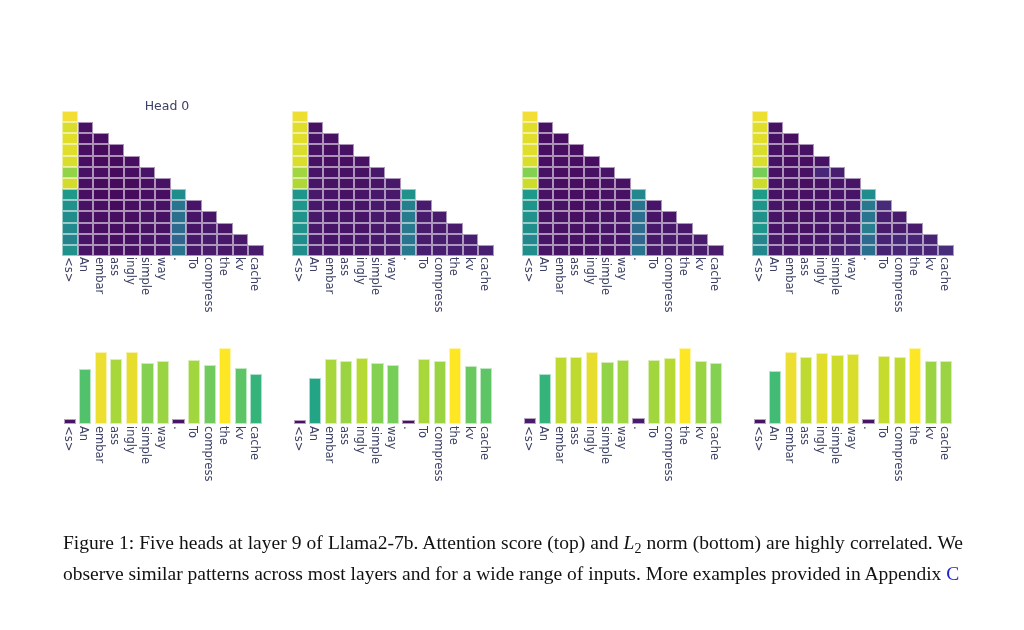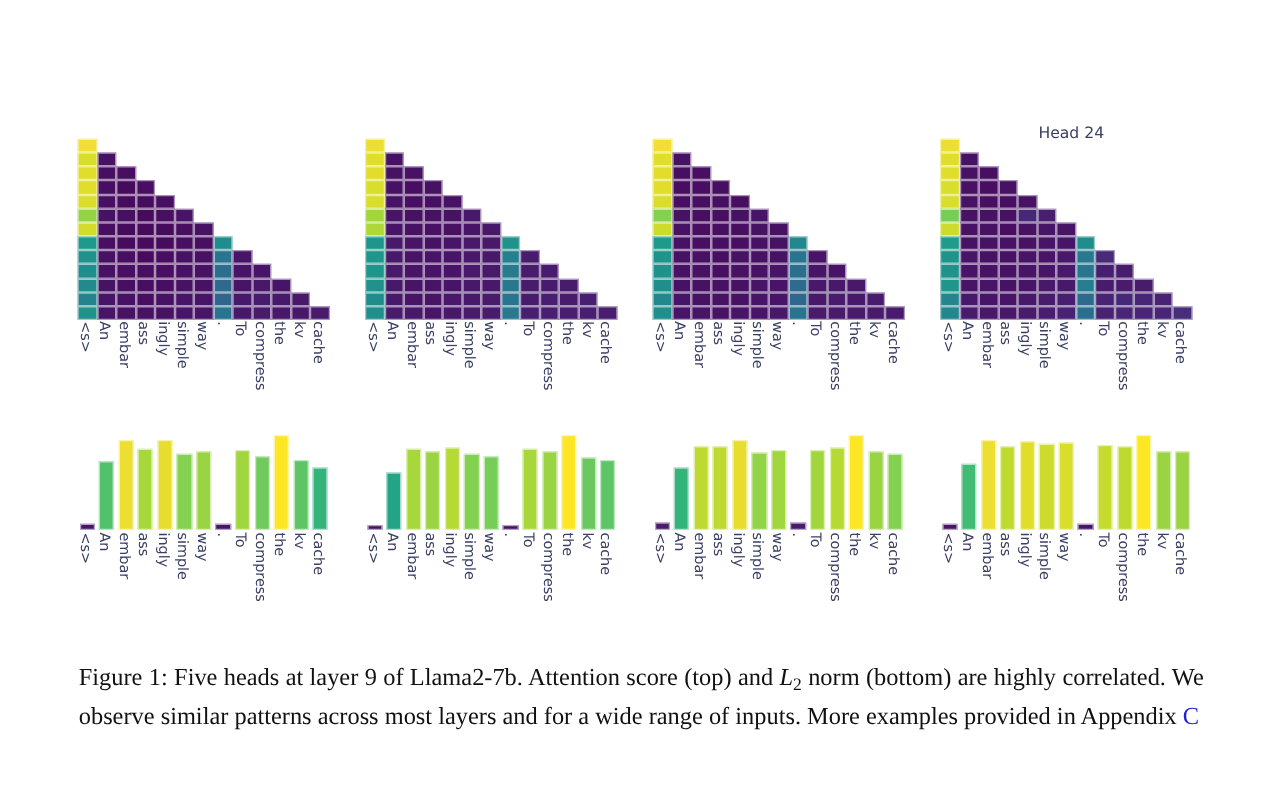--- a/index.html
+++ b/index.html
@@ -114,20 +114,21 @@
   }
   #caption .lnk {
     color: #2222cc;
   }
 </style>
 </head>
 <body>
 
 <div id="figure-root">
     <div class="panel-column" style="left: 52px;">
+      <div class="panel-title">Head 0</div>
       <div class="heatmap-wrap">
         <div class="hm-cell" style="left: 0px; top: 0px; width: 15.5385px; height: 11.1538px; background: rgb(243, 222, 53);"></div>
         <div class="hm-cell" style="left: 0px; top: 11.1538px; width: 15.5385px; height: 11.1538px; background: rgb(217, 221, 43);"></div>
         <div class="hm-cell" style="left: 15.5385px; top: 11.1538px; width: 15.5385px; height: 11.1538px; background: rgb(71, 17, 100);"></div>
         <div class="hm-cell" style="left: 0px; top: 22.3077px; width: 15.5385px; height: 11.1538px; background: rgb(224, 221, 43);"></div>
         <div class="hm-cell" style="left: 15.5385px; top: 22.3077px; width: 15.5385px; height: 11.1538px; background: rgb(71, 14, 97);"></div>
         <div class="hm-cell" style="left: 31.0769px; top: 22.3077px; width: 15.5385px; height: 11.1538px; background: rgb(71, 14, 97);"></div>
         <div class="hm-cell" style="left: 0px; top: 33.4615px; width: 15.5385px; height: 11.1538px; background: rgb(224, 221, 43);"></div>
         <div class="hm-cell" style="left: 15.5385px; top: 33.4615px; width: 15.5385px; height: 11.1538px; background: rgb(71, 14, 97);"></div>
         <div class="hm-cell" style="left: 31.0769px; top: 33.4615px; width: 15.5385px; height: 11.1538px; background: rgb(71, 11, 94);"></div>
@@ -534,21 +535,20 @@
         <span class="tick" style="left: 105px;">way</span>
         <span class="tick" style="left: 120.538px;">.</span>
         <span class="tick" style="left: 136.077px;">To</span>
         <span class="tick" style="left: 151.615px;">compress</span>
         <span class="tick" style="left: 167.154px;">the</span>
         <span class="tick" style="left: 182.692px;">kv</span>
         <span class="tick" style="left: 198.231px;">cache</span>
       </div>
     </div>
     <div class="panel-column" style="left: 742px;">
-      <div class="panel-title">Head 24</div>
       <div class="heatmap-wrap">
         <div class="hm-cell" style="left: 0px; top: 0px; width: 15.5385px; height: 11.1538px; background: rgb(237, 222, 50);"></div>
         <div class="hm-cell" style="left: 0px; top: 11.1538px; width: 15.5385px; height: 11.1538px; background: rgb(224, 221, 43);"></div>
         <div class="hm-cell" style="left: 15.5385px; top: 11.1538px; width: 15.5385px; height: 11.1538px; background: rgb(71, 17, 100);"></div>
         <div class="hm-cell" style="left: 0px; top: 22.3077px; width: 15.5385px; height: 11.1538px; background: rgb(224, 221, 43);"></div>
         <div class="hm-cell" style="left: 15.5385px; top: 22.3077px; width: 15.5385px; height: 11.1538px; background: rgb(71, 17, 100);"></div>
         <div class="hm-cell" style="left: 31.0769px; top: 22.3077px; width: 15.5385px; height: 11.1538px; background: rgb(71, 14, 97);"></div>
         <div class="hm-cell" style="left: 0px; top: 33.4615px; width: 15.5385px; height: 11.1538px; background: rgb(217, 221, 43);"></div>
         <div class="hm-cell" style="left: 15.5385px; top: 33.4615px; width: 15.5385px; height: 11.1538px; background: rgb(71, 17, 100);"></div>
         <div class="hm-cell" style="left: 31.0769px; top: 33.4615px; width: 15.5385px; height: 11.1538px; background: rgb(71, 14, 97);"></div>

